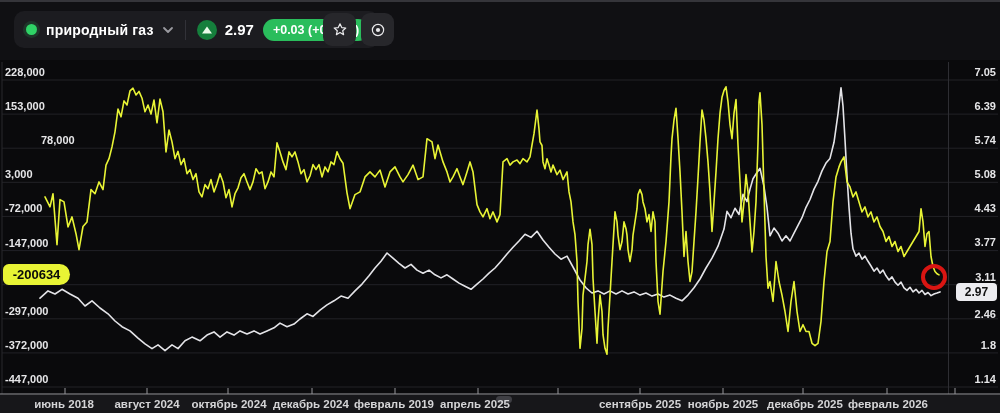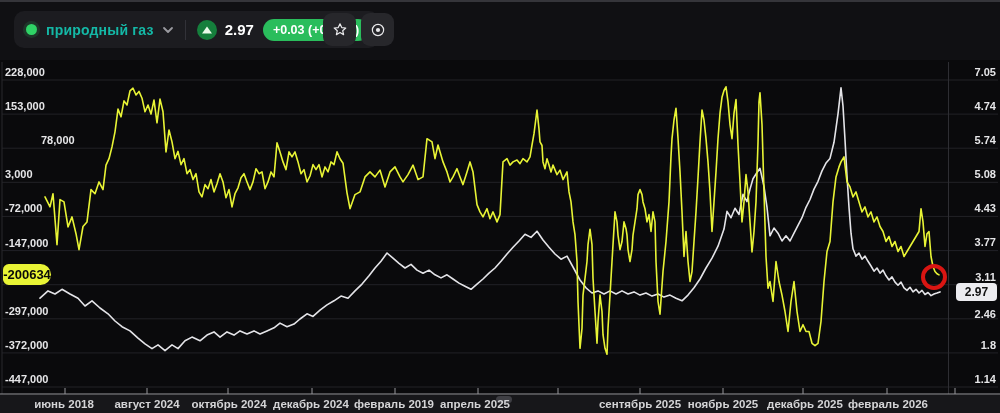--- a/index.html
+++ b/index.html
@@ -6,21 +6,21 @@
   body{width:1000px;height:413px;overflow:hidden;font-family:"Liberation Sans",sans-serif;
        -webkit-font-smoothing:antialiased;}
   .app{position:relative;width:1000px;height:413px;background:#0a0a0c;border-top:2px solid #35353a;}
 
   
   .header{position:absolute;left:0;top:0;width:1000px;height:58px;background:#101013;}
   .instrument{position:absolute;left:14px;top:9px;height:37px;background:#1c1c20;border-radius:10px;
               display:flex;align-items:center;padding:0 10px 0 12px;cursor:pointer;}
   .dot{width:11px;height:11px;border-radius:50%;background:#2fd366;
        box-shadow:0 0 0 3px rgba(47,211,102,.15);margin-right:9px;}
-  .iname{color:#14b8a6;font-size:14px;font-weight:700;letter-spacing:.2px;}
+  .iname{color:#ffffff;font-size:14px;font-weight:700;letter-spacing:.2px;}
   .chev{margin-left:8px;display:flex;}
   .vdiv{width:1px;height:20px;background:#323238;margin:0 11px;}
   .upcirc{width:20px;height:20px;border-radius:50%;background:#157f3c;display:flex;
           align-items:center;justify-content:center;margin-right:8px;}
   .price{color:#ffffff;font-size:15px;font-weight:700;margin-right:9px;}
   .chgpill{background:#2abd5c;color:#ffffff;font-size:12.5px;font-weight:700;
            border-radius:12px;padding:4px 10px;white-space:nowrap;}
   .sqbtn{position:absolute;top:11px;width:33px;height:33px;background:#27272b;border:none;
          border-radius:9px;display:flex;align-items:center;justify-content:center;cursor:pointer;padding:0;}
   .sqbtn.star{left:323px;}
@@ -29,21 +29,21 @@
   
   svg.plot{position:absolute;left:0;top:0;}
   .ylab{position:absolute;font-size:11px;font-weight:600;color:#e6e6e8;height:13px;line-height:13px;}
   .ylab.left{left:5px;}
   .ylab.right{right:4px;}
   .xlab{position:absolute;top:396px;transform:translateX(-50%);font-size:11.5px;font-weight:600;
         color:#d4d4d6;white-space:nowrap;}
   .footer{position:absolute;left:0;top:393px;width:1000px;height:20px;background:#17171a;}
   .scrollnub{position:absolute;left:496px;top:394px;width:16px;height:7px;border-radius:3.5px;background:#3f3f44;}
 
-  .badge-yellow{position:absolute;left:3px;top:264px;width:48px;height:21px;background:#e8f435;
+  .badge-yellow{position:absolute;left:3px;top:264px;width:67px;height:21px;background:#e8f435;
         border-radius:6px 11px 11px 6px;color:#0a0a0a;font-size:13px;font-weight:700;
         display:flex;align-items:center;justify-content:center;z-index:4;}
   .badge-price{position:absolute;left:956px;top:283px;width:41px;height:18px;background:#ececf0;
         border-radius:4px;color:#111;font-size:12px;font-weight:700;
         display:flex;align-items:center;justify-content:center;z-index:4;}
   .redcircle{position:absolute;left:921px;top:262px;width:26px;height:26px;box-sizing:border-box;
         border:4px solid #d91512;border-radius:50%;z-index:5;}
 
   .watermark{position:absolute;left:858px;top:337px;display:flex;align-items:center;gap:5px;
         opacity:.92;z-index:3;}
@@ -143,21 +143,21 @@
       <div class="ylab left" style="top: 166.333px;">3,000</div>
       <div class="ylab left" style="top: 200.444px;">-72,000</div>
       <div class="ylab left" style="top: 234.556px;">-147,000</div>
       <div class="ylab left" style="top: 268.667px;">-222,000</div>
       <div class="ylab left" style="top: 302.778px;">-297,000</div>
       <div class="ylab left" style="top: 336.889px;">-372,000</div>
       <div class="ylab left" style="top: 371px;">-447,000</div>
     </div>
   <div id="ylabels-right">
       <div class="ylab right" style="top: 64px;">7.05</div>
-      <div class="ylab right" style="top: 98.2843px;">4.74</div>
+      <div class="ylab right" style="top: 98.2843px;">6.39</div>
       <div class="ylab right" style="top: 132.049px;">5.74</div>
       <div class="ylab right" style="top: 166.333px;">5.08</div>
       <div class="ylab right" style="top: 200.098px;">4.43</div>
       <div class="ylab right" style="top: 234.382px;">3.77</div>
       <div class="ylab right" style="top: 268.667px;">3.11</div>
       <div class="ylab right" style="top: 306px;">2.46</div>
       <div class="ylab right" style="top: 336.716px;">1.8</div>
       <div class="ylab right" style="top: 371px;">1.14</div>
     </div>
 </div>

